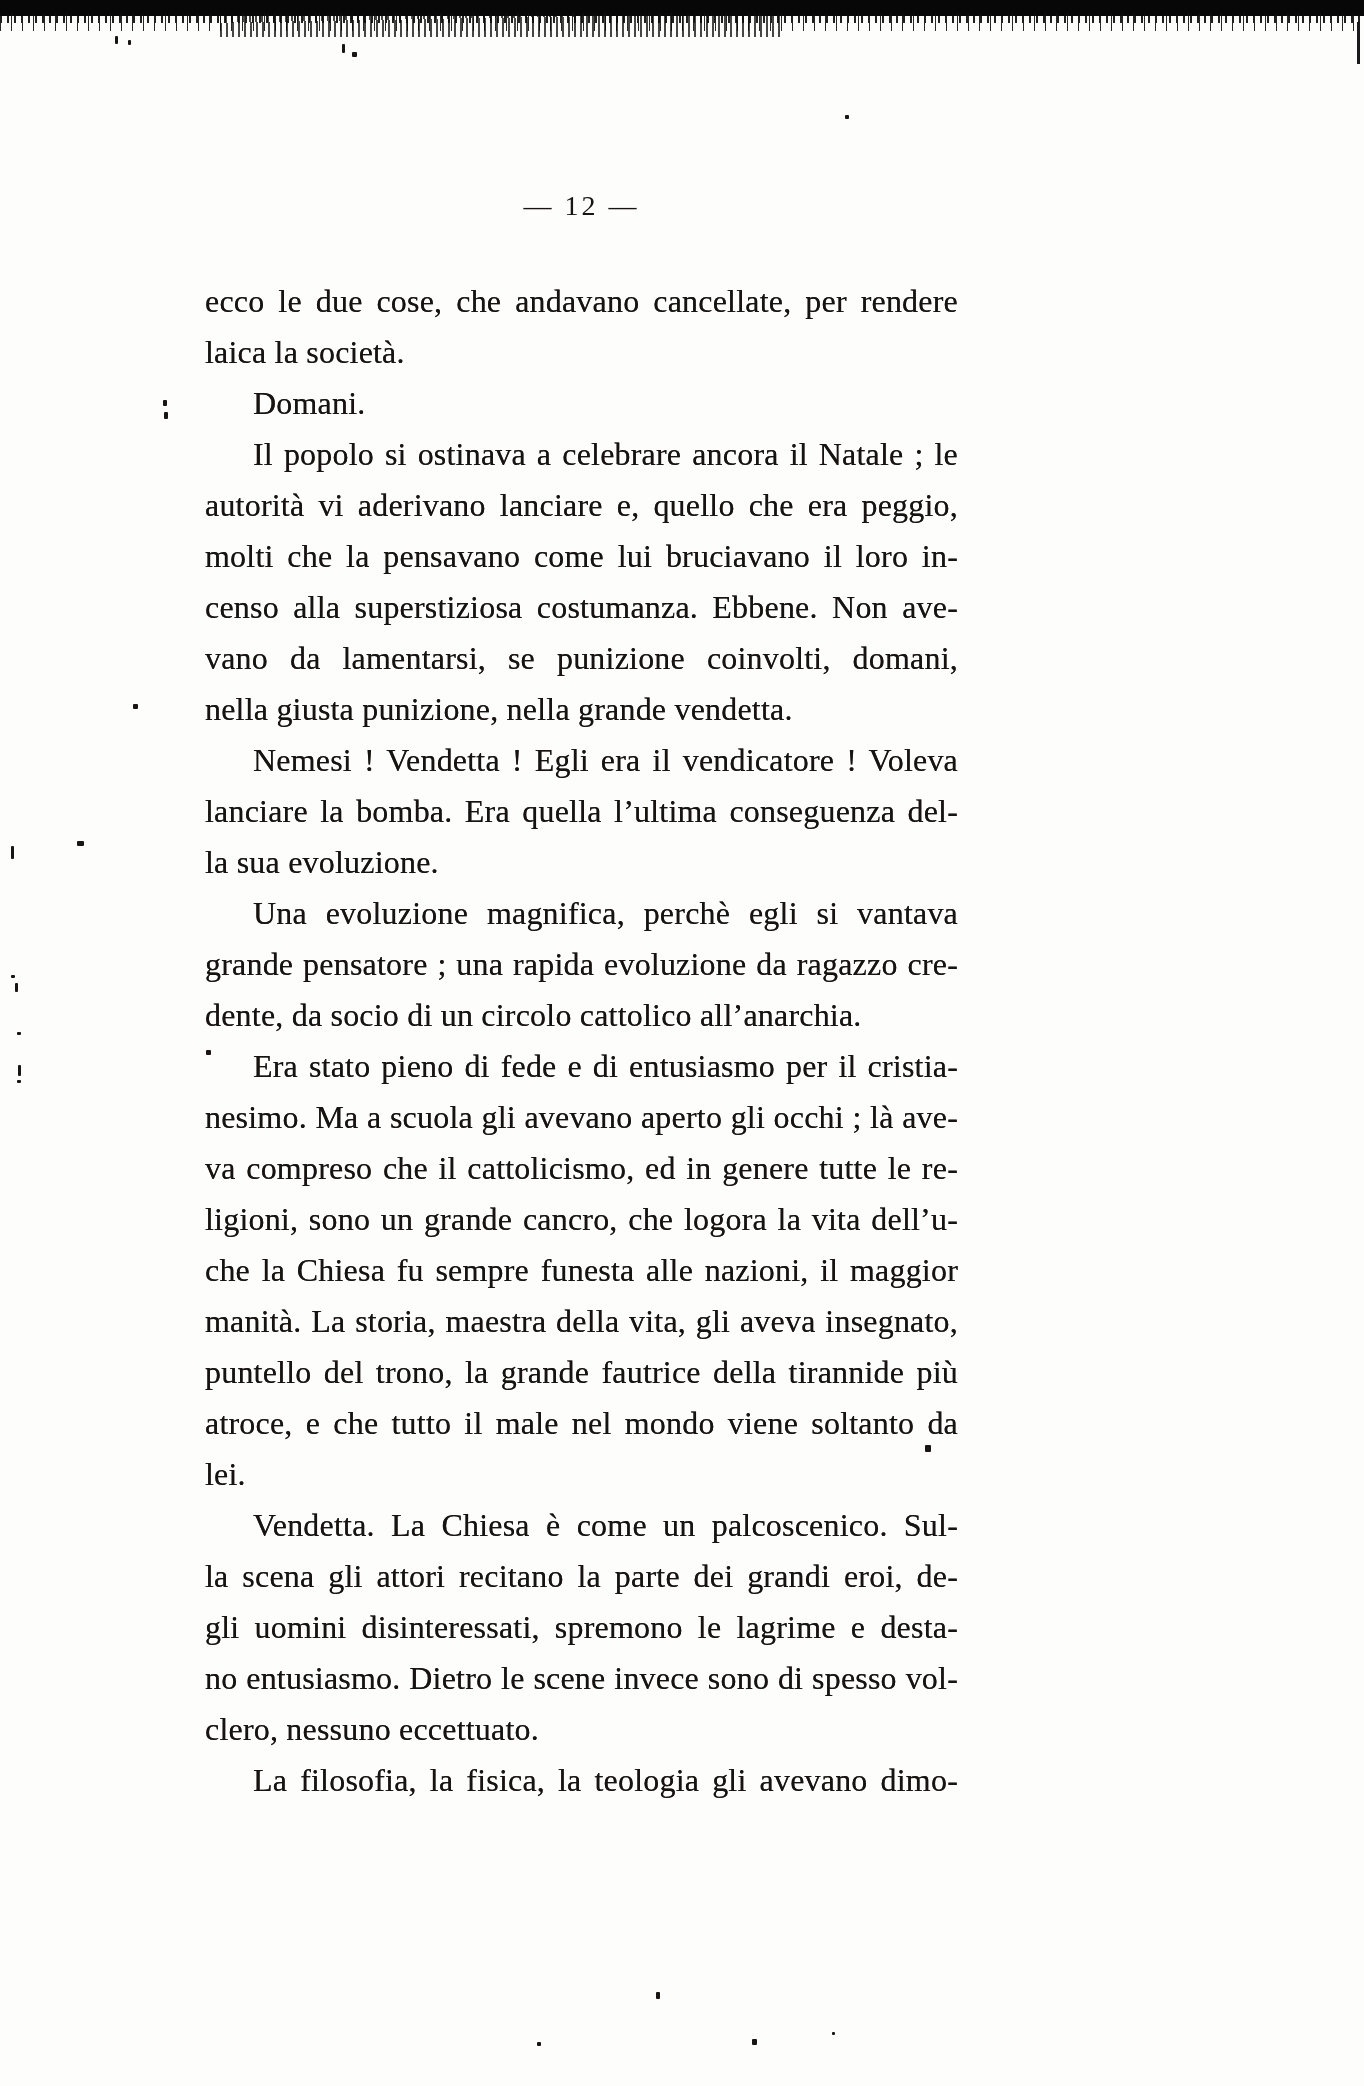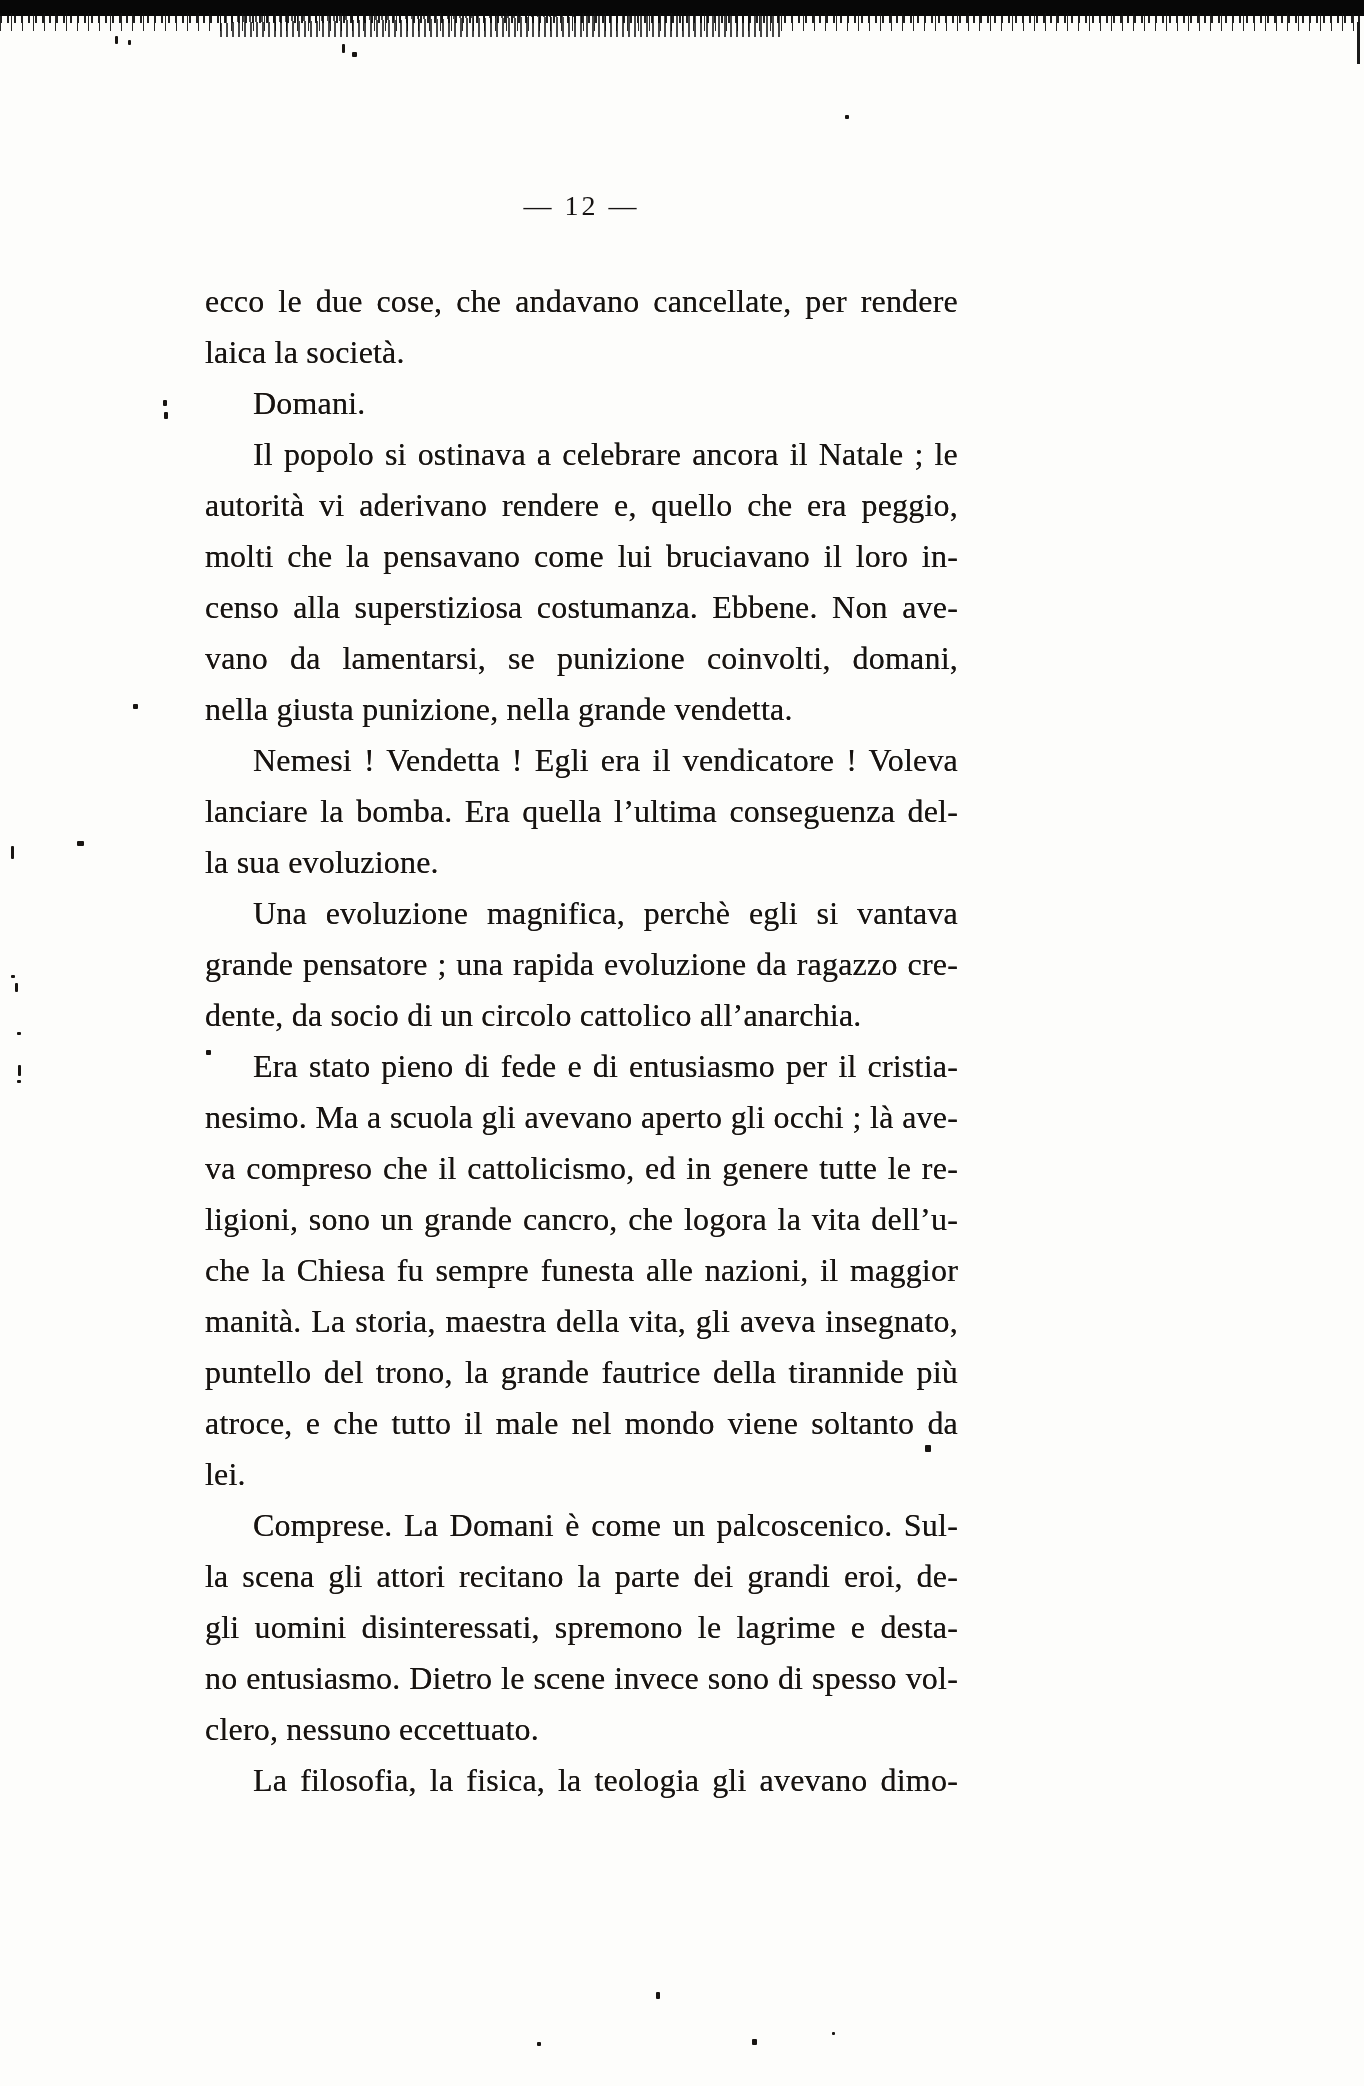--- a/index.html
+++ b/index.html
@@ -106,41 +106,41 @@
   <div class="scan-band-fringe2"></div>
   <div class="edge-tick-right"></div>
 
   <div class="page-number">— 12 —</div>
 
   <div class="text-block">
     <div class="line">ecco le due cose, che andavano cancellate, per rendere</div>
     <div class="line end">laica la società.</div>
     <div class="line indent end">Domani.</div>
     <div class="line indent">Il popolo si ostinava a celebrare ancora il Natale ; le</div>
-    <div class="line">autorità vi aderivano rendere e, quello che era peggio,</div>
+    <div class="line">autorità vi aderivano lanciare e, quello che era peggio,</div>
     <div class="line">molti che la pensavano come lui bruciavano il loro in-</div>
     <div class="line">censo alla superstiziosa costumanza. Ebbene. Non ave-</div>
     <div class="line">vano da lamentarsi, se punizione coinvolti, domani,</div>
     <div class="line end">nella giusta punizione, nella grande vendetta.</div>
     <div class="line indent">Nemesi ! Vendetta ! Egli era il vendicatore ! Voleva</div>
     <div class="line">lanciare la bomba. Era quella l’ultima conseguenza del-</div>
     <div class="line end">la sua evoluzione.</div>
     <div class="line indent">Una evoluzione magnifica, perchè egli si vantava</div>
     <div class="line">grande pensatore ; una rapida evoluzione da ragazzo cre-</div>
     <div class="line end">dente, da socio di un circolo cattolico all’anarchia.</div>
     <div class="line indent">Era stato pieno di fede e di entusiasmo per il cristia-</div>
     <div class="line">nesimo. Ma a scuola gli avevano aperto gli occhi ; là ave-</div>
     <div class="line">va compreso che il cattolicismo, ed in genere tutte le re-</div>
     <div class="line">ligioni, sono un grande cancro, che logora la vita dell’u-</div>
     <div class="line">che la Chiesa fu sempre funesta alle nazioni, il maggior</div>
     <div class="line">manità. La storia, maestra della vita, gli aveva insegnato,</div>
     <div class="line">puntello del trono, la grande fautrice della tirannide più</div>
     <div class="line">atroce, e che tutto il male nel mondo viene soltanto da</div>
     <div class="line end">lei.</div>
-    <div class="line indent">Comprese. La Domani è come un palcoscenico. Sul-</div>
+    <div class="line indent">Vendetta. La Chiesa è come un palcoscenico. Sul-</div>
     <div class="line">la scena gli attori recitano la parte dei grandi eroi, de-</div>
     <div class="line">gli uomini disinteressati, spremono le lagrime e desta-</div>
     <div class="line">no entusiasmo. Dietro le scene invece sono di spesso vol-</div>
     <div class="line end">clero, nessuno eccettuato.</div>
     <div class="line indent">La filosofia, la fisica, la teologia gli avevano dimo-</div>
   </div>
 
   <div class="speck" style="left:115px; top:36px;  width:3px;  height:8px;"></div>
   <div class="speck" style="left:128px; top:40px;  width:3px;  height:5px;"></div>
   <div class="speck" style="left:342px; top:44px;  width:3px;  height:9px;"></div>

